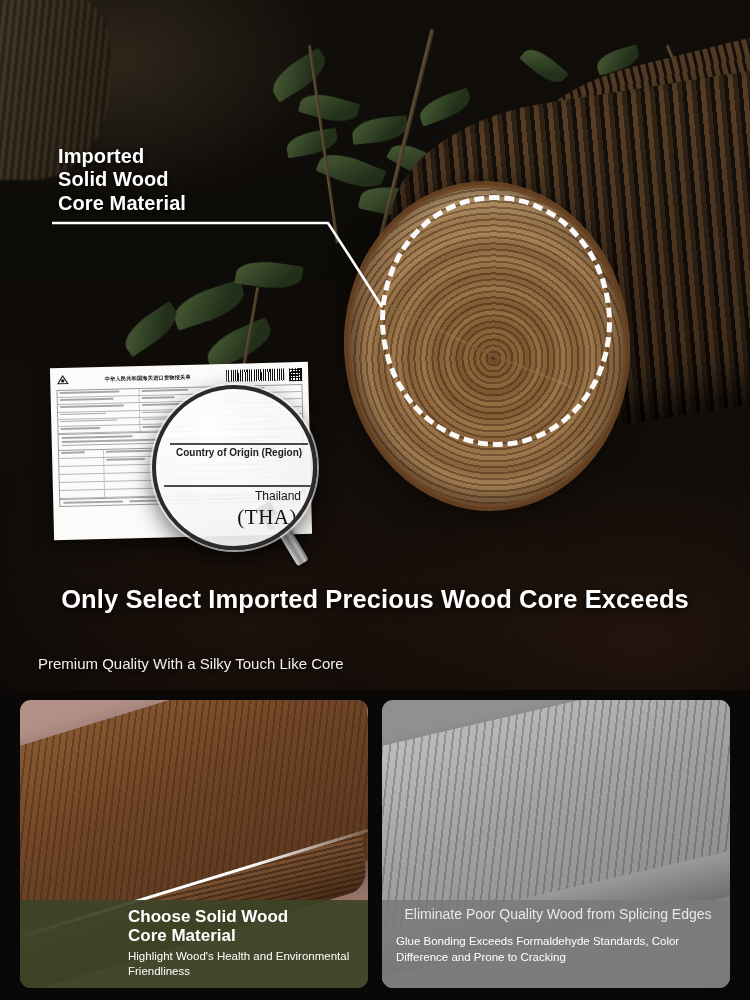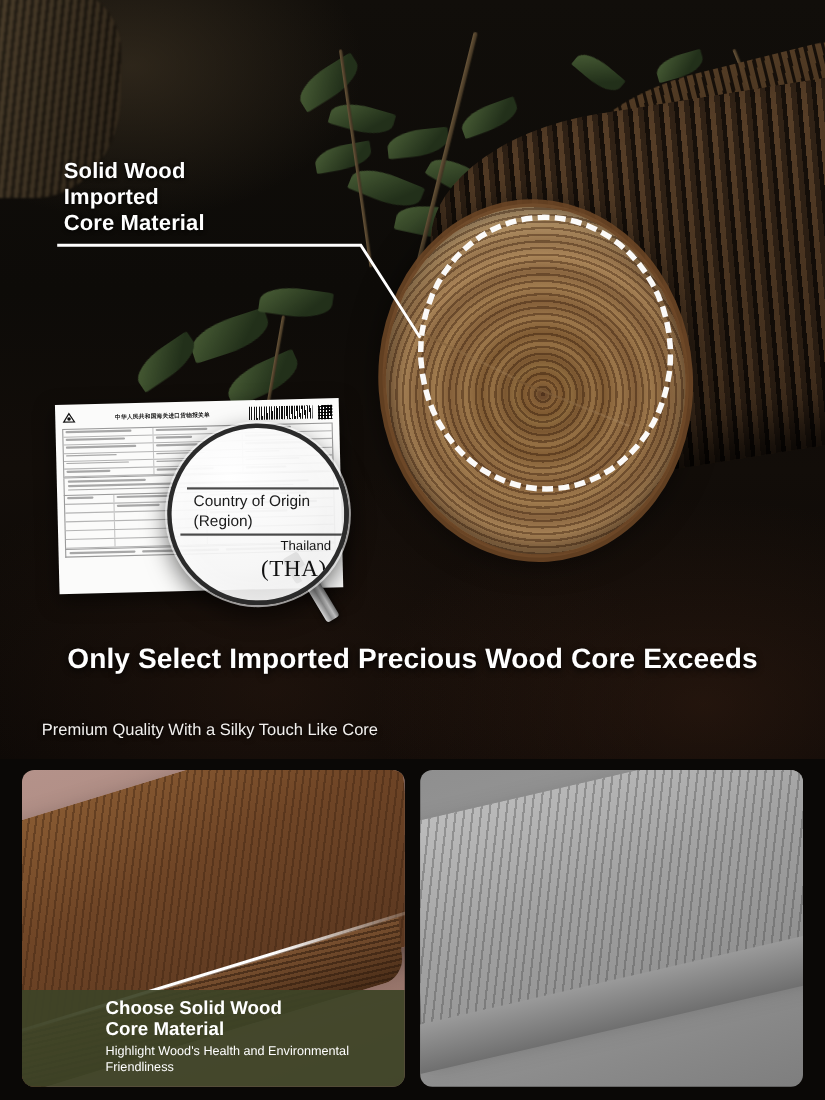--- a/index.html
+++ b/index.html
@@ -194,21 +194,21 @@
     border:4px solid #2b2b2b;
     box-shadow:0 0 0 2px rgba(255,255,255,.6), 0 8px 22px rgba(0,0,0,.6),
                inset 0 0 26px rgba(255,255,255,.7);
     overflow:hidden;
   }
   .mag-line {
     position:absolute; height:1.6px; background:#2c2c2c; opacity:.85;
   }
   .mag-origin {
     position:absolute; left:20px; top:58px; width:130px;
-    font-size:14px; color:#1b1b1b; line-height:1.25; font-weight:400;
+    font-size:10px; color:#1b1b1b; line-height:1.25; font-weight:700;
   }
   .mag-country {
     position:absolute; right:12px; top:100px;
     font-size:12px; color:#141414; text-align:right;
   }
   .mag-code {
     position:absolute; right:16px; top:116px;
     font-family:"Liberation Serif", serif;
     font-size:21px; color:#101010; letter-spacing:.5px;
   }
@@ -269,21 +269,21 @@
   }
   .board-shine {
     position:absolute; left:-62px; top:190px; width:420px; height:3px;
     transform:rotate(-17deg);
     background:linear-gradient(90deg, rgba(255,255,255,.15), #ffffff 35%, #fff 70%, rgba(255,255,255,.2));
     filter:blur(.4px);
   }
   .caption-good {
     position:absolute; left:0; bottom:0; width:100%; height:88px;
     background:rgba(61,68,39,.93);
-    padding:7px 0 0 76px; color:#fff;
+    padding:7px 0 0 108px; color:#fff;
   }
   .caption-good .c-title { font-size:17px; font-weight:700; line-height:1.14; }
   .caption-good .c-sub { margin-top:3px; font-size:11.5px; line-height:1.3; font-weight:400; }
 
   
   .panel-bad { background:linear-gradient(160deg,#8f8f8f 0%,#9b9b9b 50%,#7e7e7e 100%); }
   .board-gray {
     position:absolute; left:-8px; top:4px; width:400px; height:204px;
     transform:rotate(-13deg) skewX(-10deg);
     background:
@@ -342,22 +342,22 @@
 
     <div class="log-bark2"></div>
     <div class="log-bark"></div>
     <div class="log-face"></div>
     <div class="log-face-rim"></div>
     <div class="radial-crack"></div>
     <div class="radial-crack2"></div>
     <div class="dashed-ellipse"></div>
 
     <div class="callout">
+      <div class="callout-text">Imported</div>
       <div class="callout-text">Solid Wood</div>
-      <div class="callout-text">Imported</div>
       <div class="callout-text">Core Material</div>
     </div>
 
     <svg class="leader" viewBox="0 0 360 110">
       <polyline points="2,8 278,8 300,42 332,92" fill="none" stroke="#ffffff" stroke-width="2.6"></polyline>
     </svg>
 
     <div class="doc">
       <div class="doc-top">
         <svg class="doc-logo" viewBox="0 0 24 24">
@@ -519,16 +519,20 @@
       <div class="caption-good">
         <div class="c-title">Choose Solid Wood</div>
         <div class="c-title">Core Material</div>
         <div class="c-sub">Highlight Wood's Health and Environmental Friendliness</div>
       </div>
     </div>
 
     <div class="panel panel-bad">
       <div class="board-gray"></div>
       <div class="board-gray-edge"></div>
+      <div class="caption-bad">
+        <div class="c-title">Eliminate Poor Quality Wood from Splicing Edges</div>
+        <div class="c-sub">Glue Bonding Exceeds Formaldehyde Standards, Color Difference and Prone to Cracking</div>
+      </div>
     </div>
 
   </div>
 </div>
 
 </body></html>

